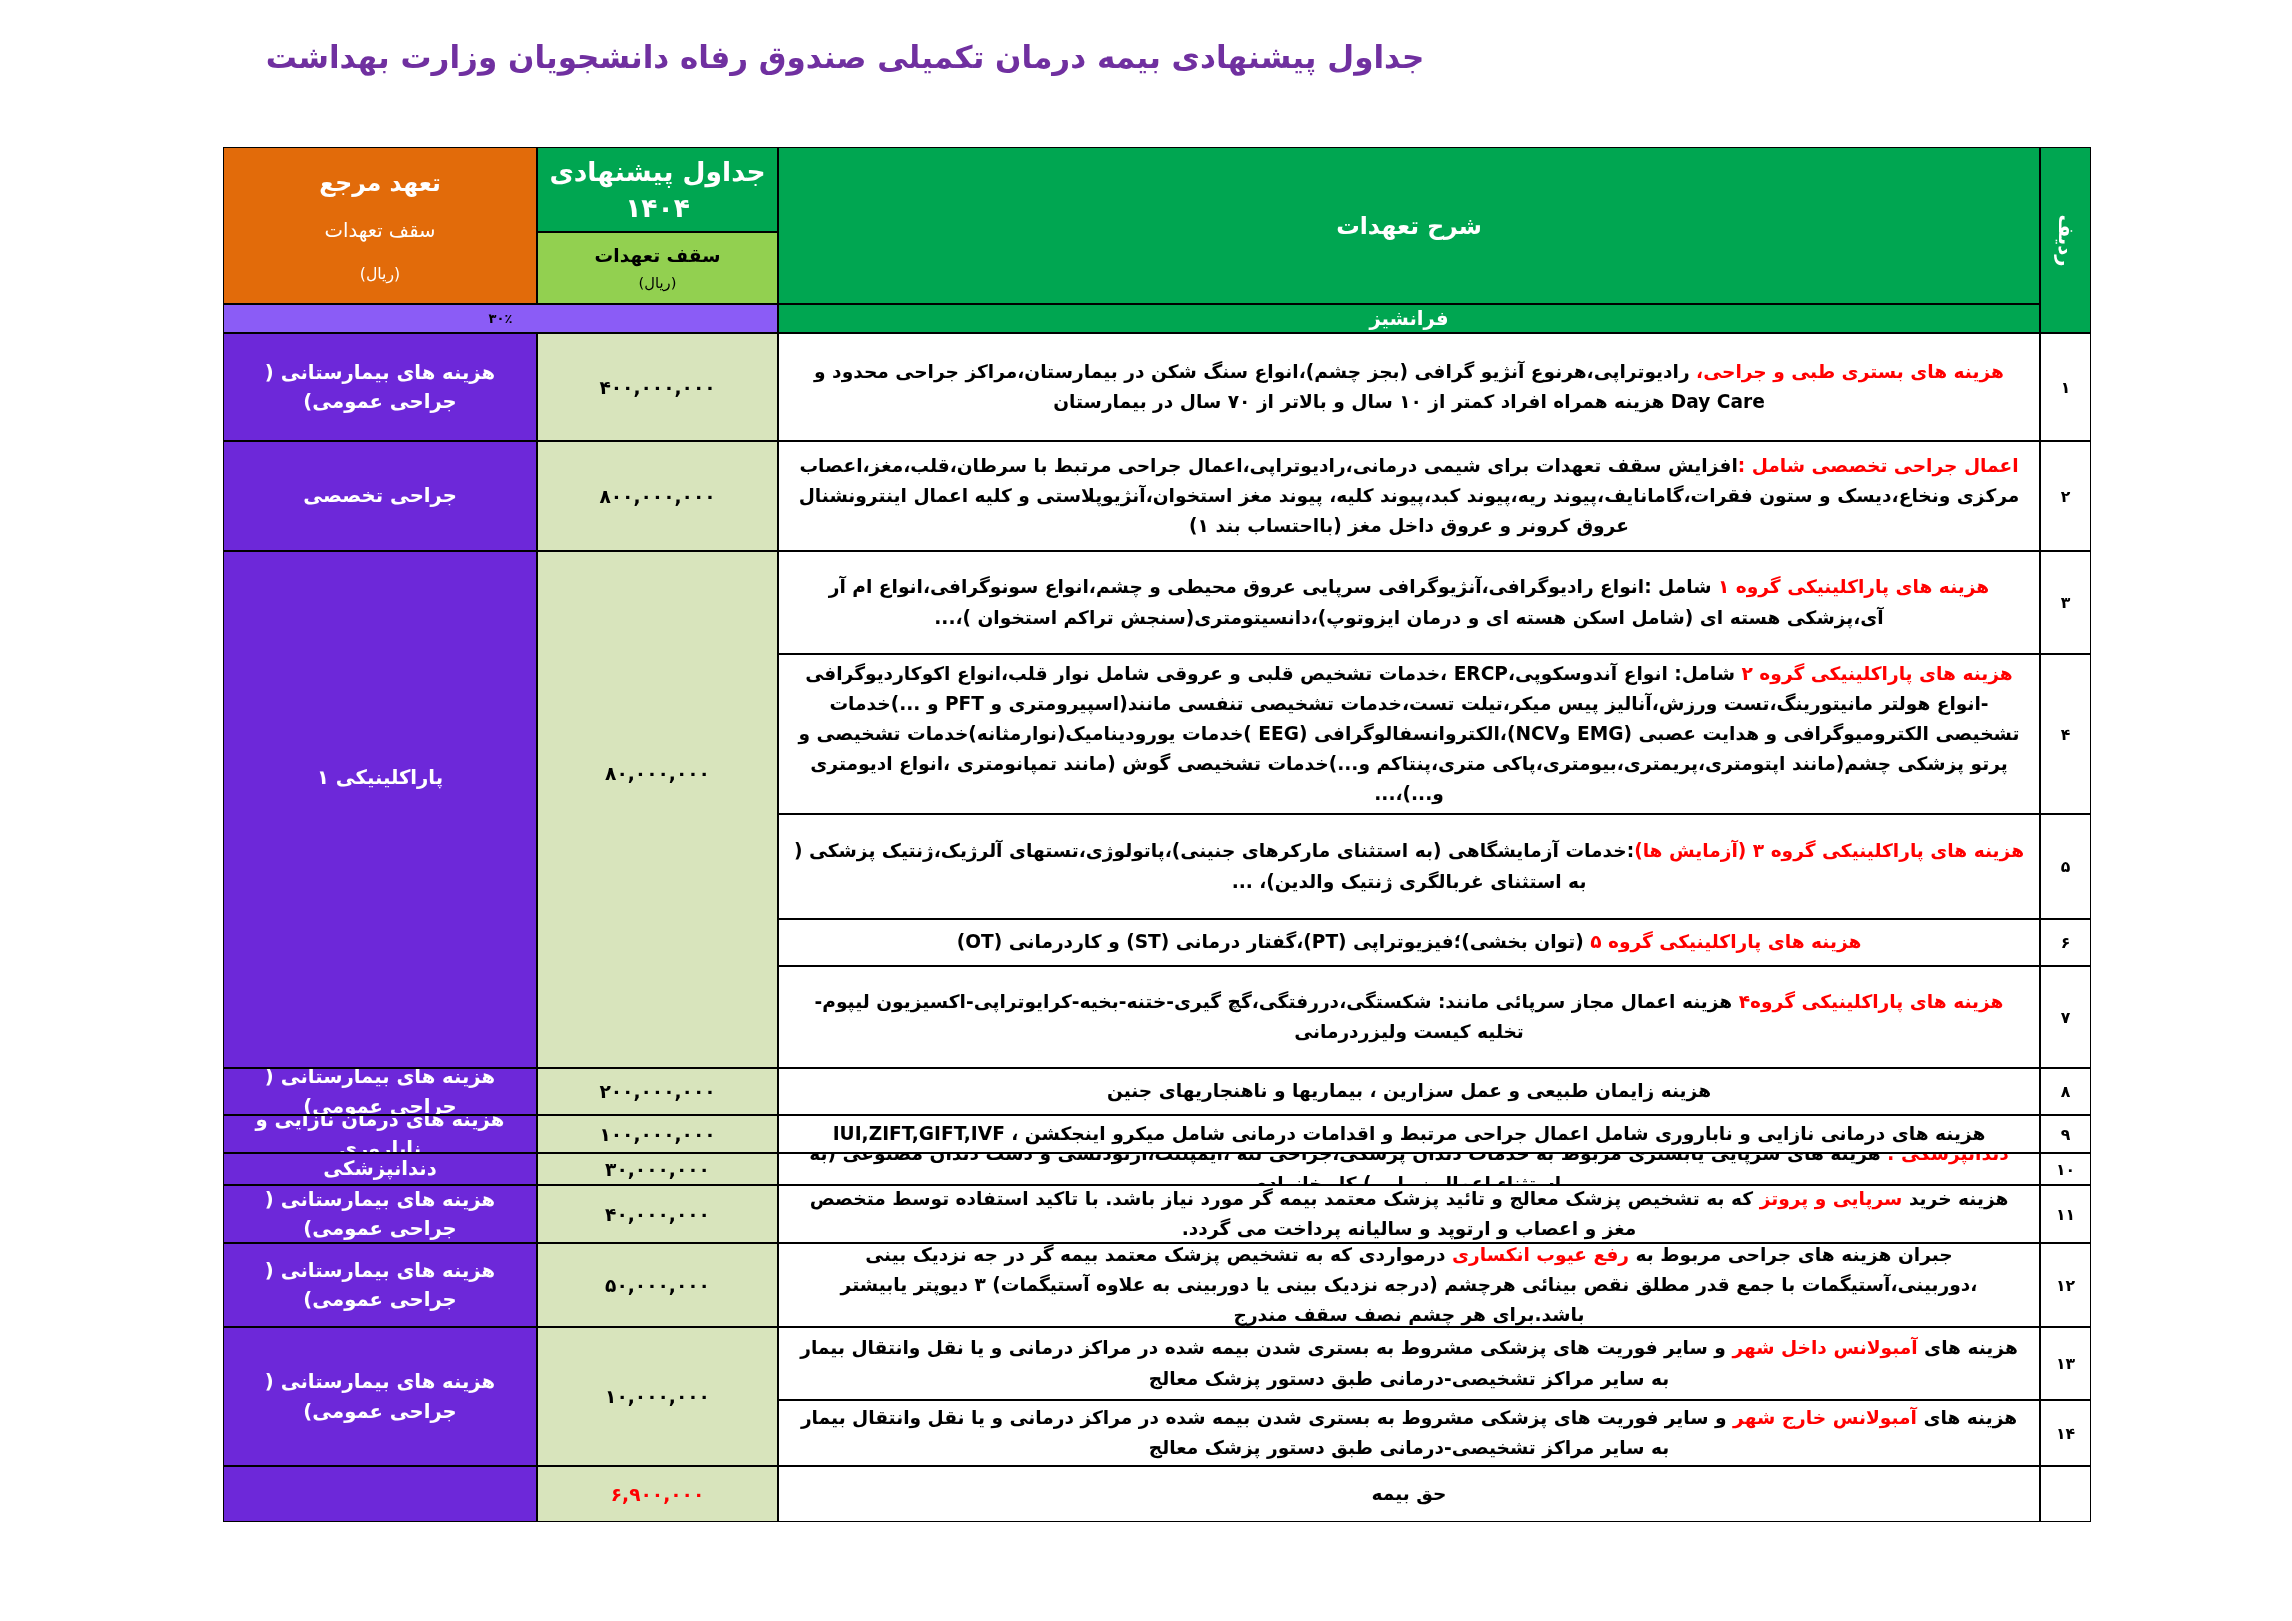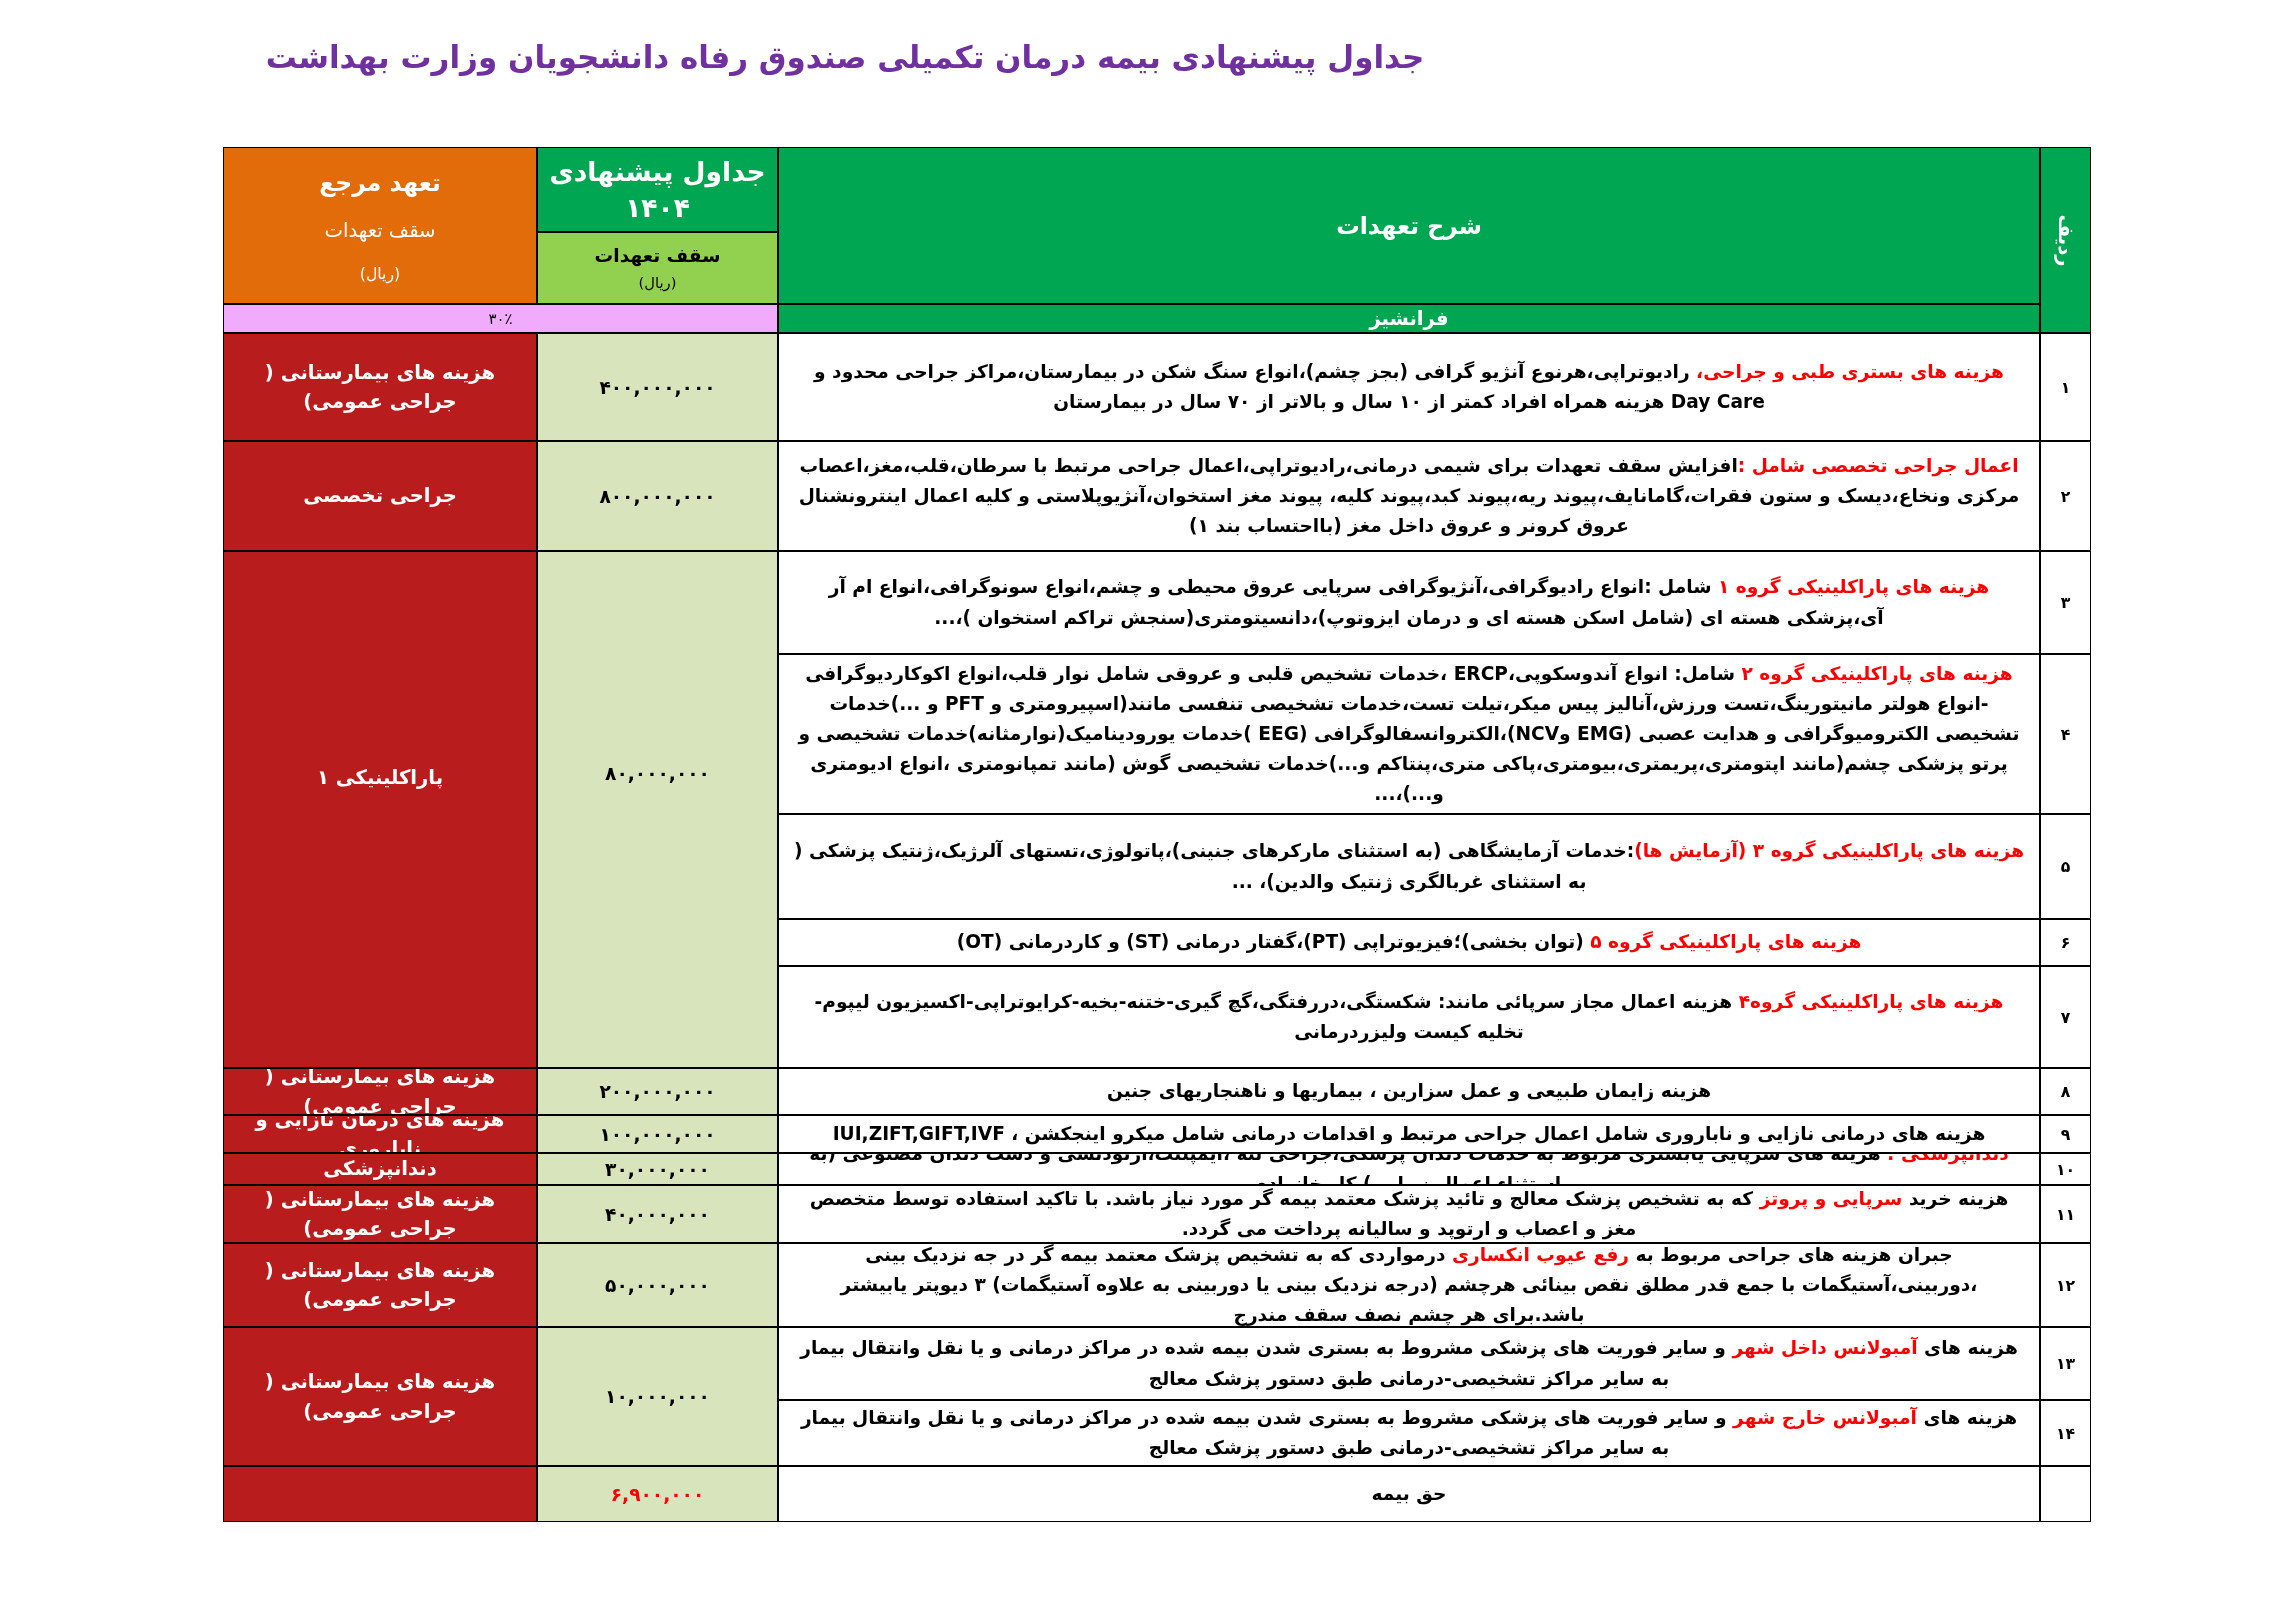--- a/index.html
+++ b/index.html
@@ -24,26 +24,26 @@
   .h-desc{grid-column:2;grid-row:1/span 2;background:#00A651;color:#fff;font-size:23.5px;font-weight:bold;}
   .h-fran{grid-column:2;grid-row:3;background:#00A651;color:#fff;font-size:19.6px;font-weight:bold;}
   .h-prop{grid-column:3;grid-row:1;background:#00A651;color:#fff;flex-direction:column;font-weight:bold;font-size:26.5px;line-height:1.35;}
   .h-prop-sub{grid-column:3;grid-row:2;background:#92D050;color:#000;flex-direction:column;gap:7.8px;}
   .h-prop-sub .l1{font-size:18.6px;font-weight:bold;}
   .h-prop-sub .l2{font-size:14.7px;}
   .h-ref{grid-column:4;grid-row:1/span 2;background:#E26B0A;color:#fff;flex-direction:column;gap:22px;}
   .h-ref .l0{font-size:23.5px;font-weight:bold;}
   .h-ref .l1{font-size:19.6px;}
   .h-ref .l2{font-size:15.7px;}
-  .h-30{grid-column:3/span 2;grid-row:3;background:#f0abfc;color:#000;font-weight:normal;font-size:15px;}
+  .h-30{grid-column:3/span 2;grid-row:3;background:#8b5cf6;color:#000;font-weight:bold;font-size:13px;}
   
   .num{background:#fff;font-size:15.7px;font-weight:bold;}
   .desc{background:#fff;font-size:18.6px;font-weight:bold;color:#000;
         padding:2px 13.7px;text-align:center;line-height:1.62;}
-  .lab{background:#b91c1c;color:#fff;font-size:19.6px;font-weight:bold;
+  .lab{background:#6d28d9;color:#fff;font-size:19.6px;font-weight:bold;
        text-align:center;padding:3.9px 11.8px;line-height:1.5;}
   .val{background:#D8E4BC;color:#000;font-size:18.6px;font-weight:bold;}
   .red{color:#FF0000;}
   .topalign{align-items:flex-start;padding-top:211px;}
 </style>
 </head>
 <body>
 
 <div class="title">جداول پیشنهادی بیمه درمان تکمیلی صندوق رفاه دانشجویان وزارت بهداشت</div>
 

